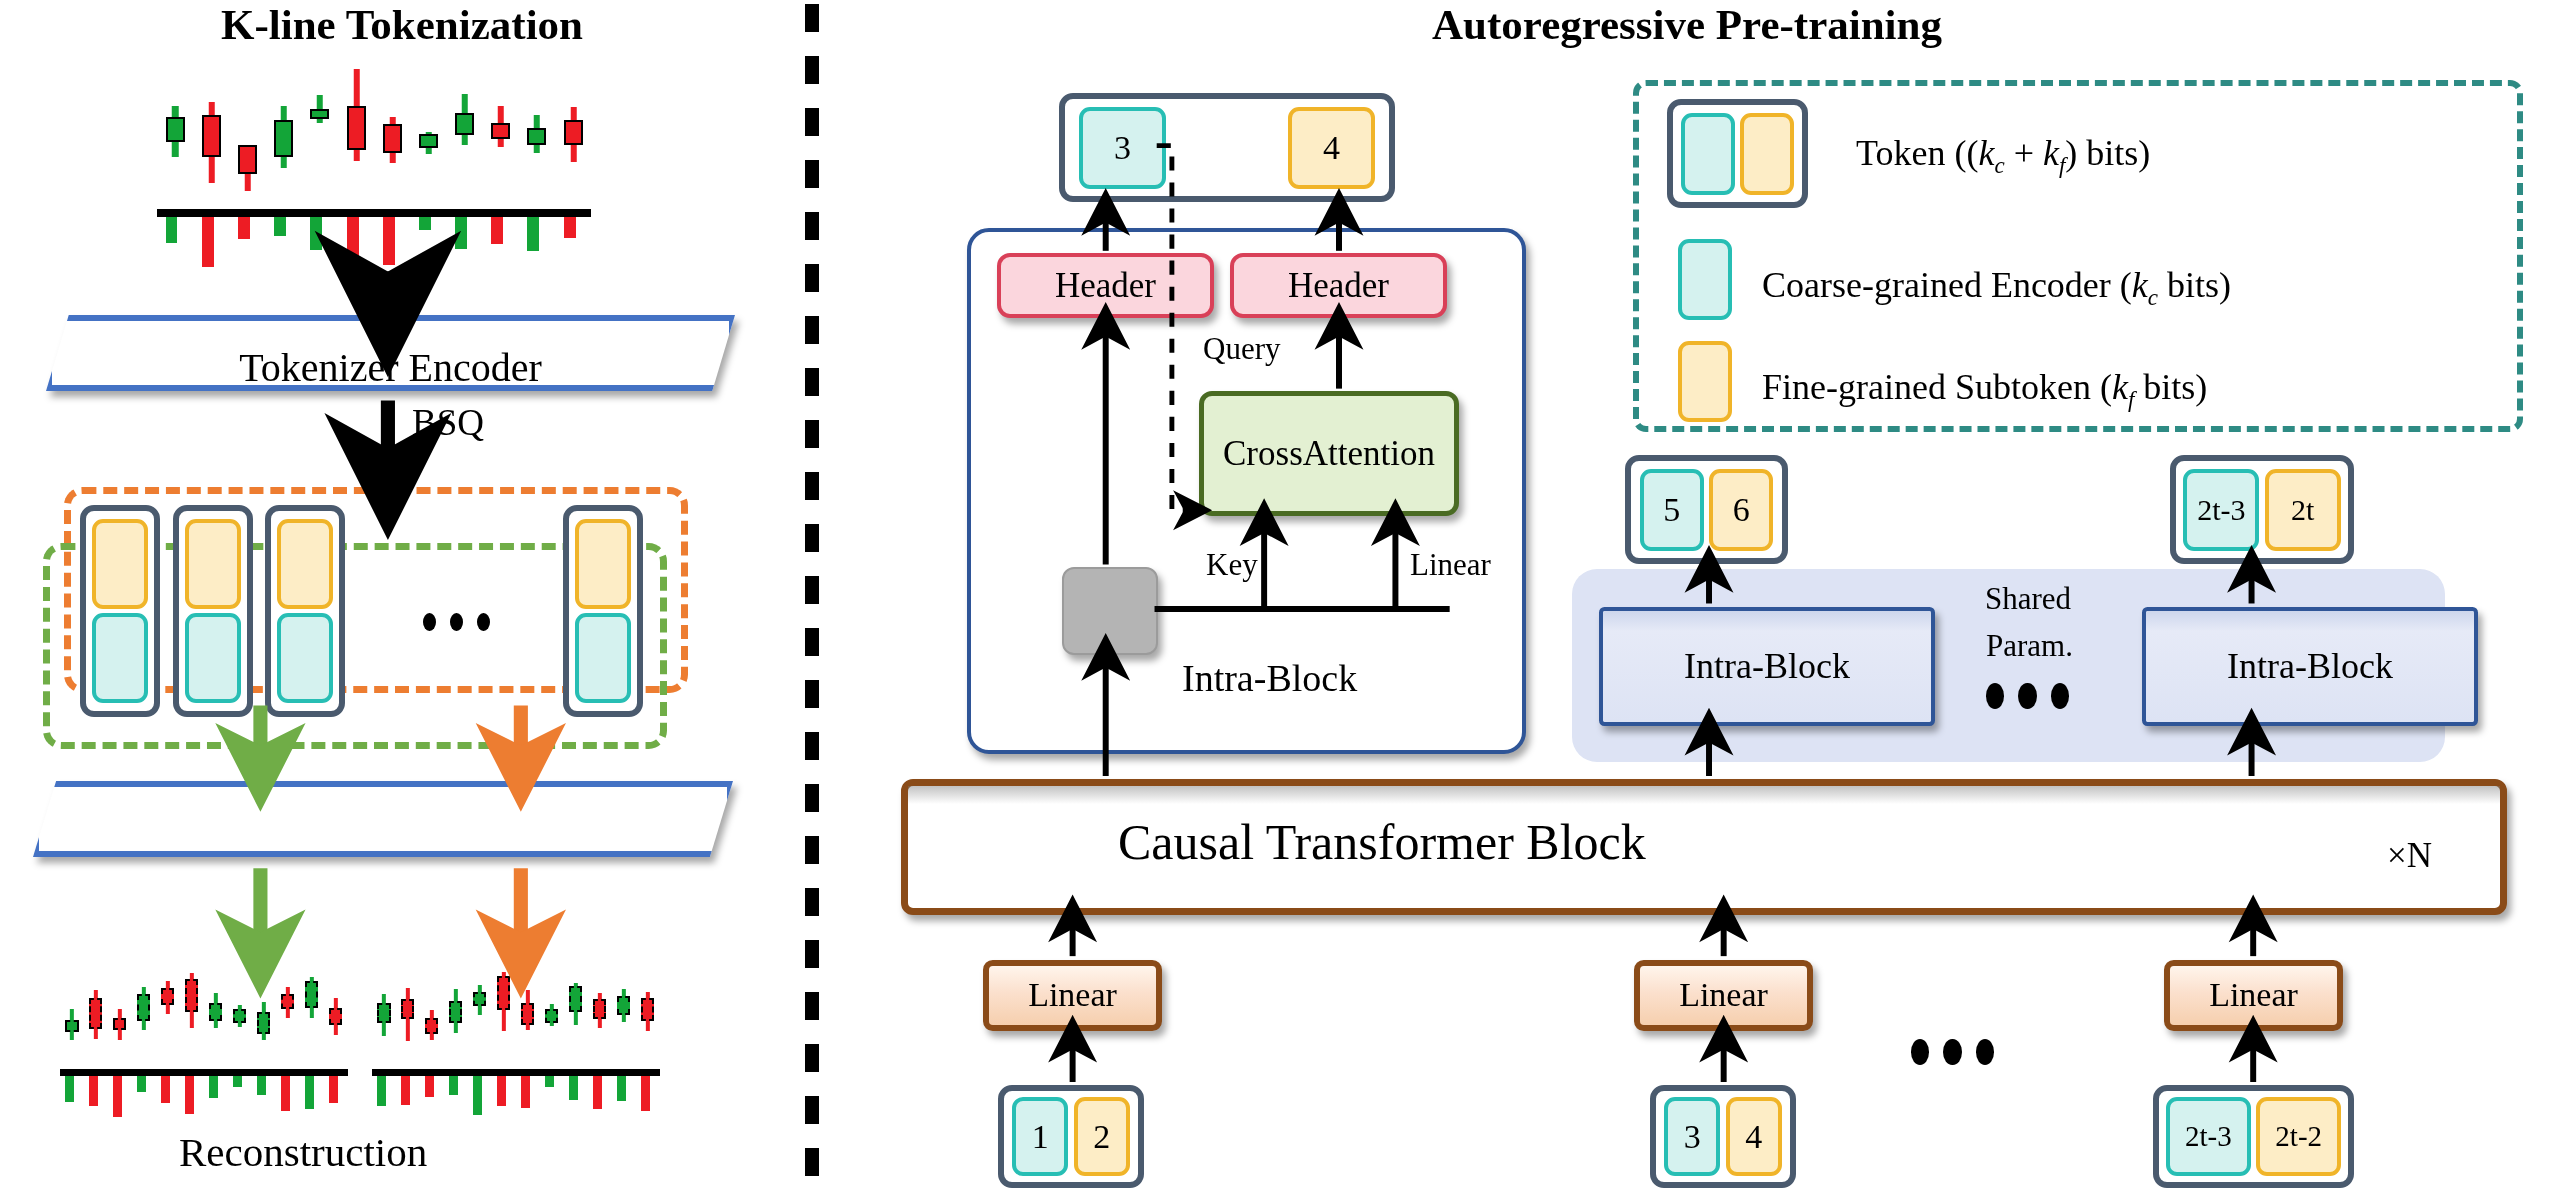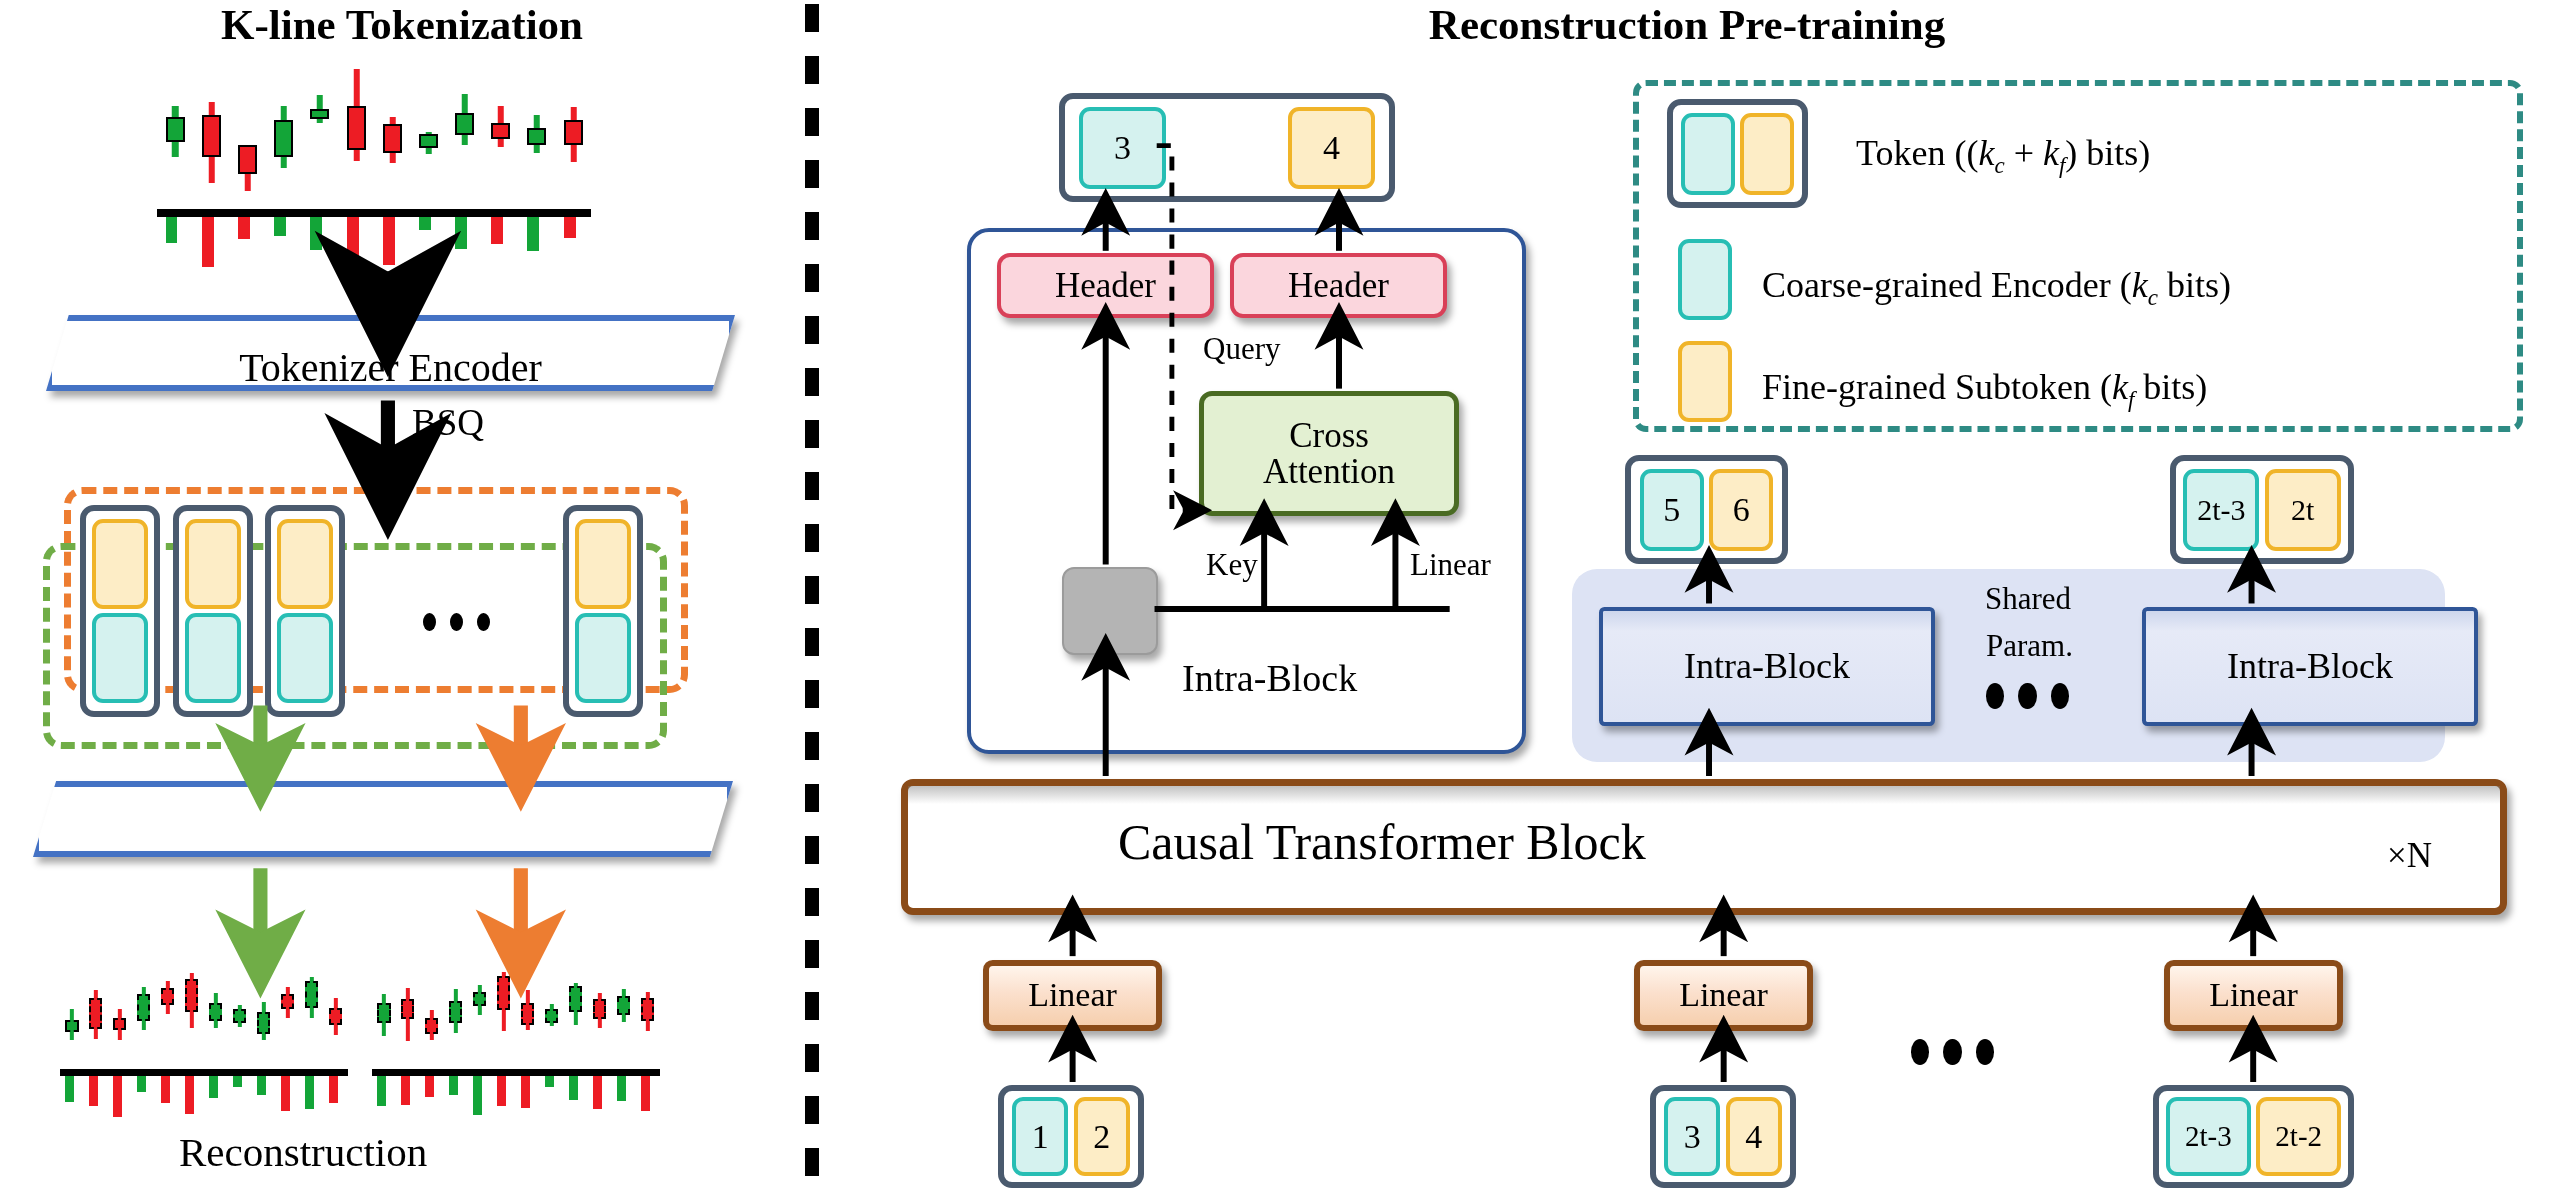--- a/index.html
+++ b/index.html
@@ -302,21 +302,21 @@
       <div class="body dn" style="top: 35px; height: 23px; border-width: 2.2px;"></div>
     </div>
     <div class="vbar dn" style="left: 269px; top: 112px; width: 8.9px; height: 36px;"></div>
     <div class="axis" style="left: 0px; top: 106px; width: 288px; height: 6.5px;"></div>
   </div>
 
 <div class="txt" style="left:179px;top:1128px;font-size:41px;">Reconstruction</div>
 
 <div class="divider"></div>
 
-<div class="ttl abs" style="left:846px;top:0px;width:1682px;font-size:43px;">Reconstruction Pre-training</div>
+<div class="ttl abs" style="left:846px;top:0px;width:1682px;font-size:43px;">Autoregressive Pre-training</div>
 
 <div class="dashbox dash-tl" style="left:1633px;top:80px;width:890px;height:352px;"></div>
 
 <div class="tokbox" style="left:1667px;top:99px;width:141px;height:109px;">
   <div class="sub c" style="width:54px;height:82px;"></div>
   <div class="sub f" style="width:54px;height:82px;"></div>
 </div>
 <div class="txt" style="left:1856px;top:132px;font-size:36px;">
   <span>Token ((</span><i>k</i><sub style="font-size:23px;"><i>c</i></sub><span> + </span><i>k</i><sub style="font-size:23px;"><i>f</i></sub><span>) bits)</span>
 </div>
@@ -336,21 +336,21 @@
   <div class="sub f" style="width:87px;height:82px;">4</div>
 </div>
 
 <div class="detailpanel shadowed" style="left:967px;top:228px;width:559px;height:526px;"></div>
 
 <div class="rbox hdr shadowed" style="left:997px;top:253px;width:217px;height:65px;">Header</div>
 <div class="rbox hdr shadowed" style="left:1230px;top:253px;width:217px;height:65px;">Header</div>
 
 <div class="txt" style="left:1203px;top:331px;font-size:31px;">Query</div>
 
-<div class="rbox xatt shadowed" style="left:1199px;top:391px;width:260px;height:125px;flex-direction:column;text-align:right;">
+<div class="rbox xatt shadowed" style="left:1199px;top:391px;width:260px;height:125px;flex-direction:row;text-align:right;">
   <span>Cross</span>
   <span>Attention</span>
 </div>
 
 <div class="txt" style="left:1206px;top:547px;font-size:31px;">Key</div>
 <div class="txt" style="left:1410px;top:547px;font-size:31px;">Linear</div>
 
 <div class="grey shadowed" style="position:absolute;left:1062px;top:567px;width:92px;height:84px;"></div>
 
 <div class="txt" style="left:1182px;top:656px;font-size:38px;">Intra-Block</div>

